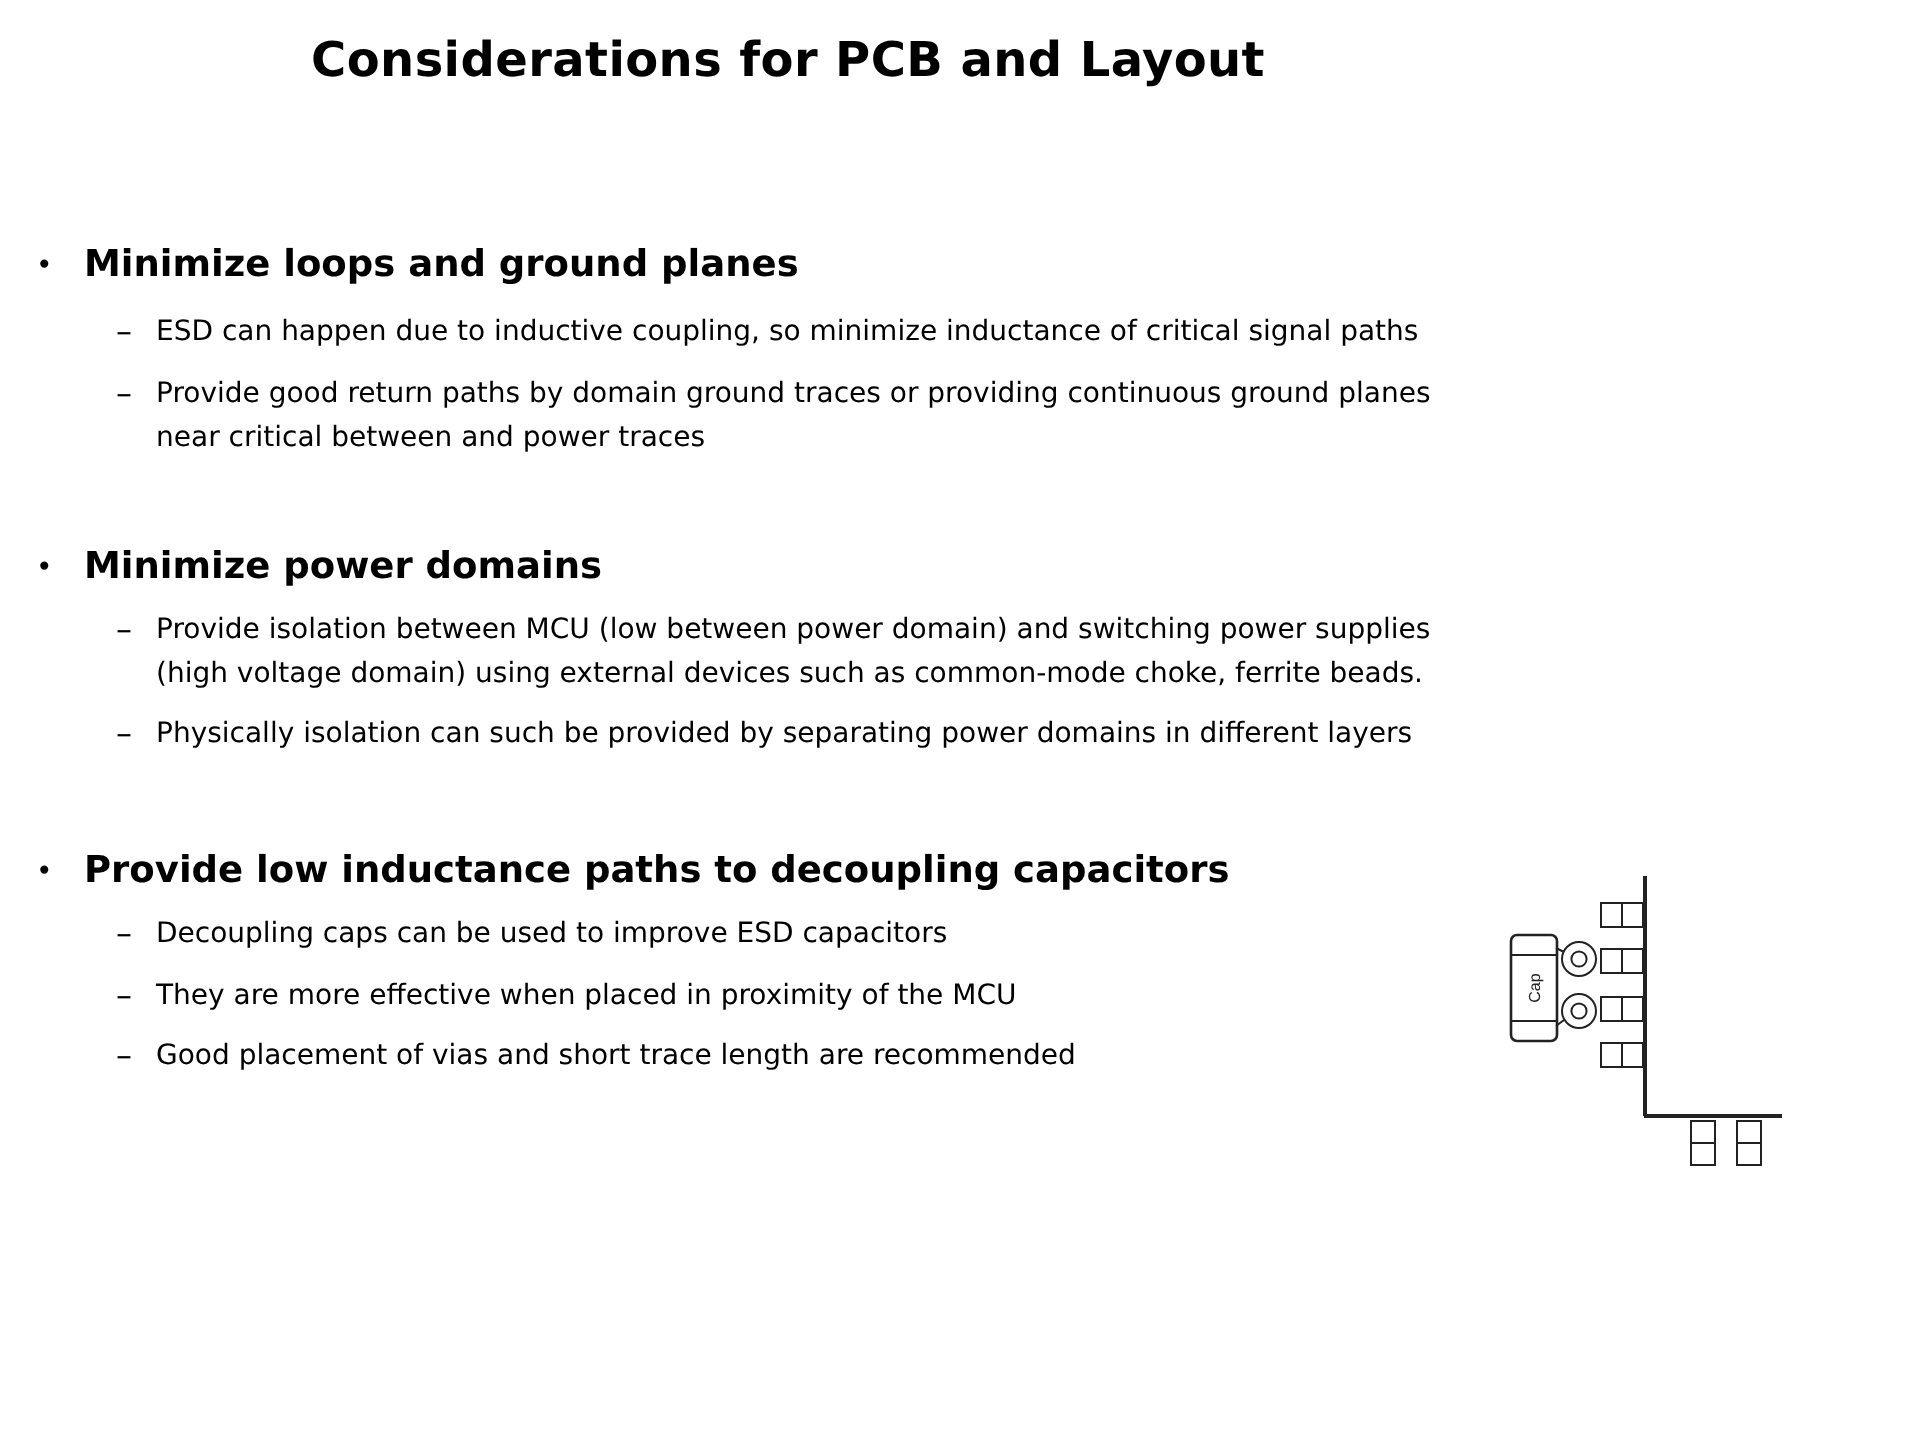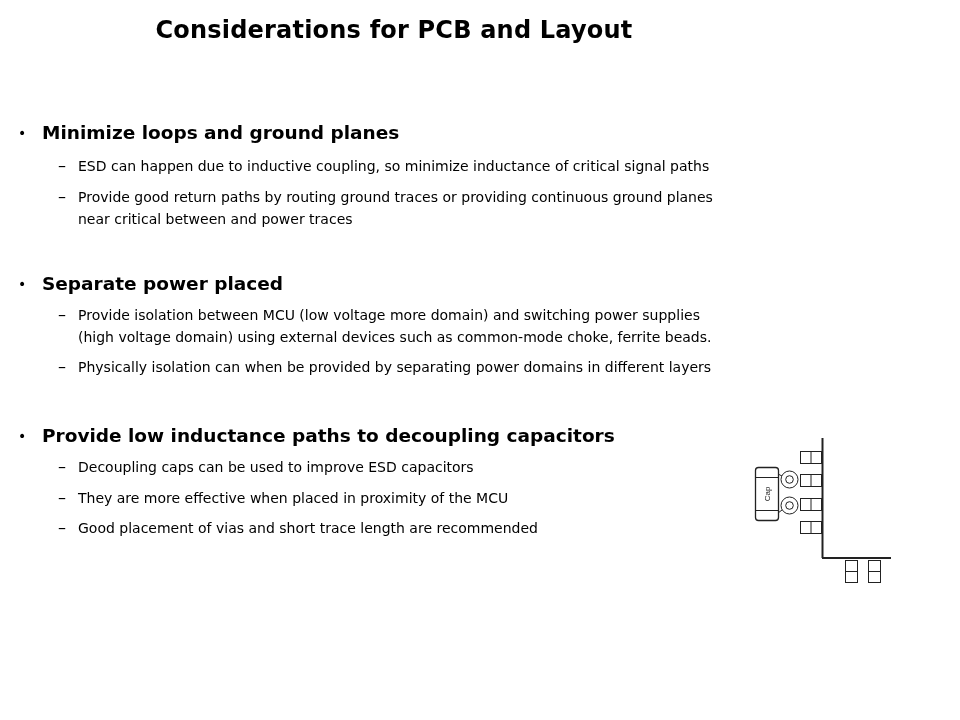--- a/index.html
+++ b/index.html
@@ -89,40 +89,40 @@
 <div class="bullet-row" style="top:120px;">
   <span class="bullet-dot">•</span>
   <span class="bullet-text">Minimize loops and ground planes</span>
 </div>
 <div class="sub-row" style="top:155px;">
   <span class="sub-dash">–</span>
   <span class="sub-text">ESD can happen due to inductive coupling, so minimize inductance of critical signal paths</span>
 </div>
 <div class="sub-row" style="top:186px;">
   <span class="sub-dash">–</span>
-  <span class="sub-text">Provide good return paths by routing ground traces or providing continuous ground planes</span>
+  <span class="sub-text">Provide good return paths by domain ground traces or providing continuous ground planes</span>
 </div>
 <div class="sub-row" style="top:208px;">
   <span class="sub-text">near critical between and power traces</span>
 </div>
 
 <div class="bullet-row" style="top:271px;">
   <span class="bullet-dot">•</span>
-  <span class="bullet-text">Separate power placed</span>
+  <span class="bullet-text">Minimize power domains</span>
 </div>
 <div class="sub-row" style="top:304px;">
   <span class="sub-dash">–</span>
-  <span class="sub-text">Provide isolation between MCU (low voltage more domain) and switching power supplies</span>
+  <span class="sub-text">Provide isolation between MCU (low between power domain) and switching power supplies</span>
 </div>
 <div class="sub-row" style="top:326px;">
   <span class="sub-text">(high voltage domain) using external devices such as common-mode choke, ferrite beads.</span>
 </div>
 <div class="sub-row" style="top:356px;">
   <span class="sub-dash">–</span>
-  <span class="sub-text">Physically isolation can when be provided by separating power domains in different layers</span>
+  <span class="sub-text">Physically isolation can such be provided by separating power domains in different layers</span>
 </div>
 
 <div class="bullet-row" style="top:423px;">
   <span class="bullet-dot">•</span>
   <span class="bullet-text">Provide low inductance paths to decoupling capacitors</span>
 </div>
 <div class="sub-row" style="top:456px;">
   <span class="sub-dash">–</span>
   <span class="sub-text">Decoupling caps can be used to improve ESD capacitors</span>
 </div>

